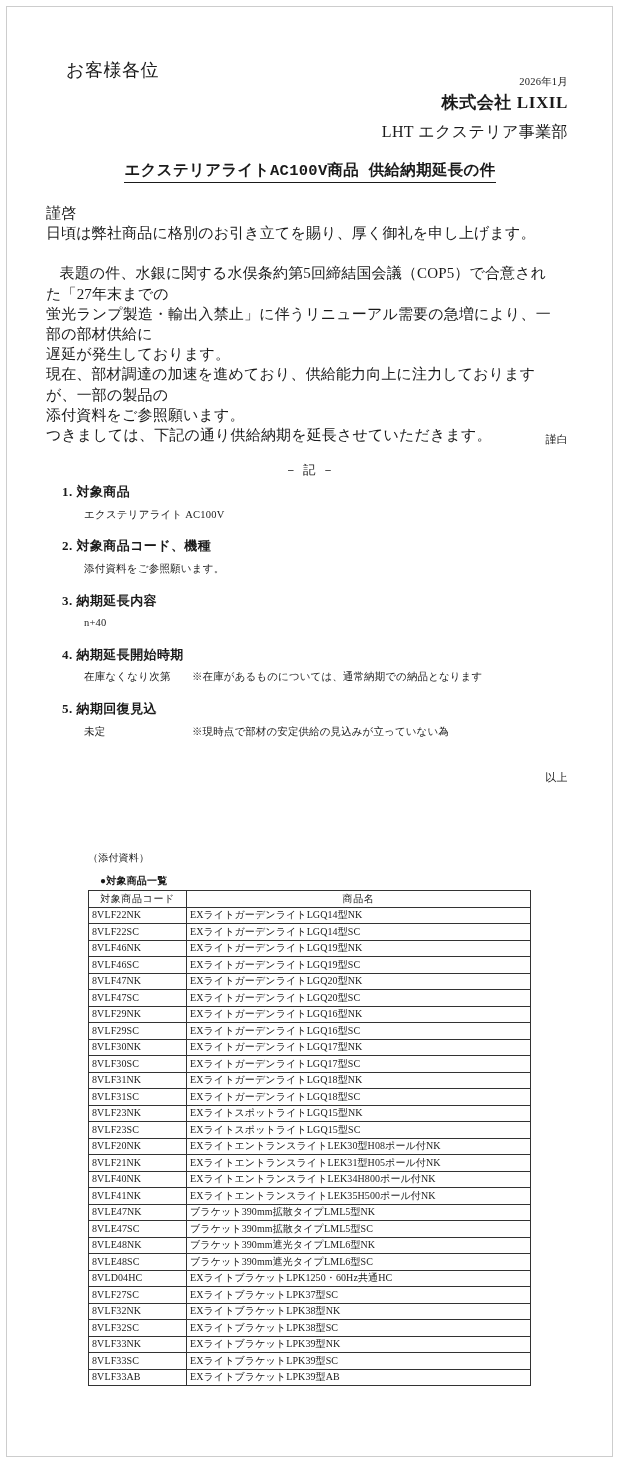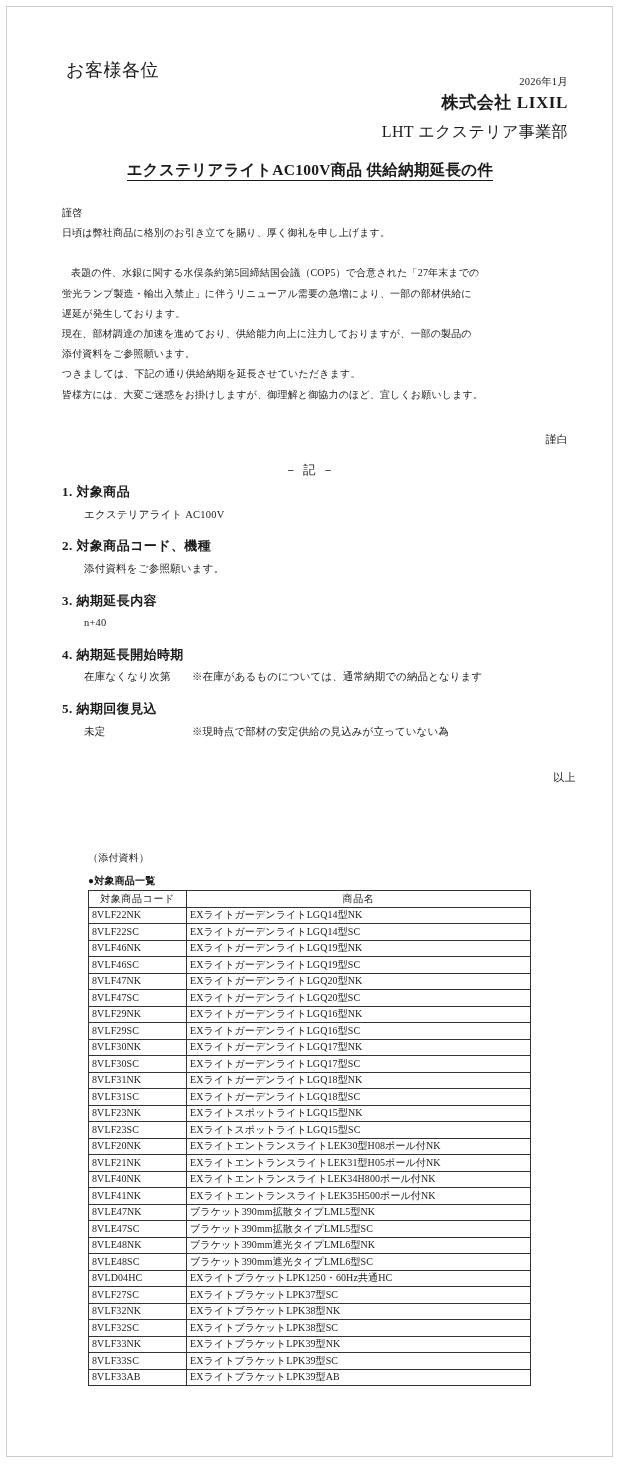--- a/index.html
+++ b/index.html
@@ -85,29 +85,30 @@
     top: 160px;
     width: 620px;
     text-align: center;
     font-size: 15.5px;
     font-weight: bold;
     letter-spacing: 0.3px;
   }
   .doc-title span.ttl {
     border-bottom: 1.3px solid #1a1a1a;
     padding-bottom: 2px;
+    font-family: Liberation Mono, monospace;
   }
 
   
   .body-block {
     position: absolute;
-    left: 62px;
+    left: 46px;
     top: 203px;
     width: 510px;
-    font-size: 10px;
+    font-size: 15px;
     line-height: 20.2px;
     letter-spacing: 0.15px;
   }
   .body-block p { margin: 0; }
   .body-block p.gap { margin-top: 20px; }
   .body-block p.indent { text-indent: 0.9em; }
 
   .closing-right {
     position: absolute;
     right: 52px;
@@ -155,37 +156,37 @@
   .item-body .val {
     display: inline-block;
     min-width: 108px;
   }
   .item-body .note {
     letter-spacing: 0.1px;
   }
 
   .ijou {
     position: absolute;
-    right: 44px;
+    right: 52px;
     top: 770px;
     font-size: 11px;
     letter-spacing: 0.4px;
   }
 
   
   .attach-label {
     position: absolute;
     left: 88px;
     top: 851px;
     font-size: 10px;
     letter-spacing: 0.2px;
   }
   .attach-heading {
     position: absolute;
-    left: 88px;
+    left: 100px;
     top: 874px;
     font-size: 10px;
     font-weight: bold;
     letter-spacing: 0.2px;
   }
 
   
   .tbl-wrap {
     position: absolute;
     left: 88px;
@@ -240,21 +241,20 @@
 
     <div class="body-block">
       <p>謹啓</p>
       <p>日頃は弊社商品に格別のお引き立てを賜り、厚く御礼を申し上げます。</p>
       <p class="gap indent">表題の件、水銀に関する水俣条約第5回締結国会議（COP5）で合意された「27年末までの</p>
       <p>蛍光ランプ製造・輸出入禁止」に伴うリニューアル需要の急増により、一部の部材供給に</p>
       <p>遅延が発生しております。</p>
       <p>現在、部材調達の加速を進めており、供給能力向上に注力しておりますが、一部の製品の</p>
       <p>添付資料をご参照願います。</p>
       <p>つきましては、下記の通り供給納期を延長させていただきます。</p>
-      <p>皆様方には、大変ご迷惑をお掛けしますが、御理解と御協力のほど、宜しくお願いします。</p>
     </div>
 
     <div class="closing-right">謹白</div>
 
     <div class="ki-mark">－ 記 －</div>
 
     <div class="items">
 
       <div class="item">
         <div class="item-head">

